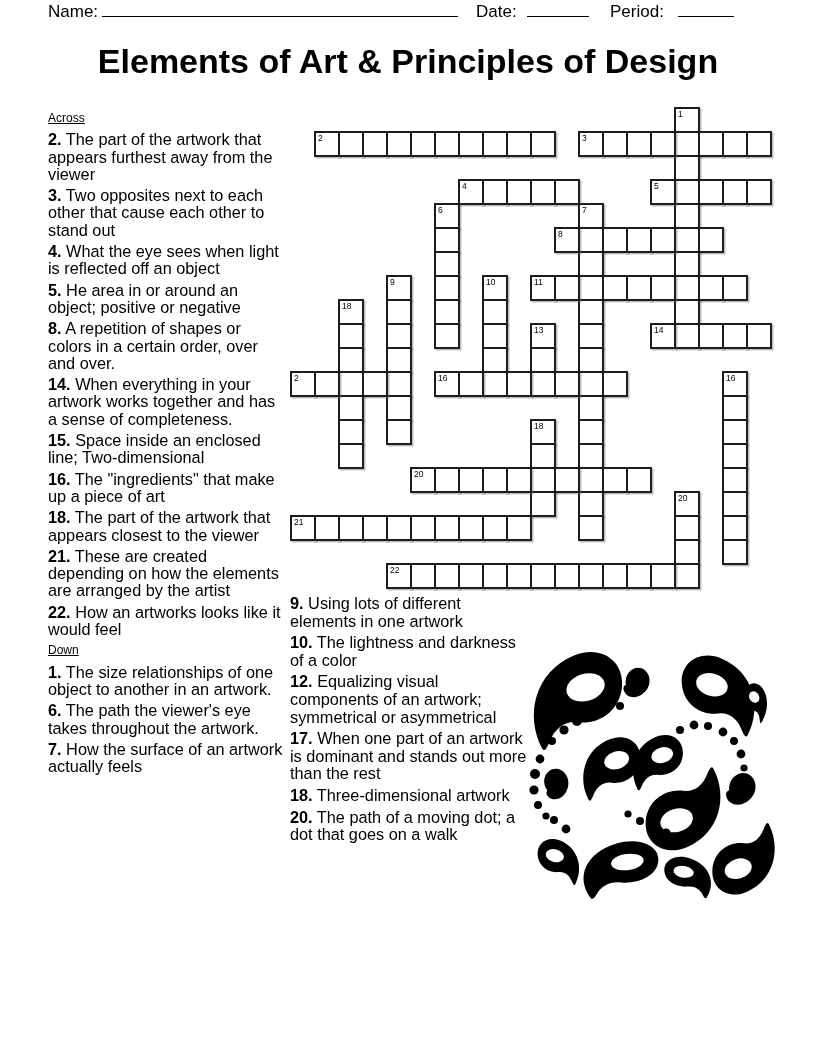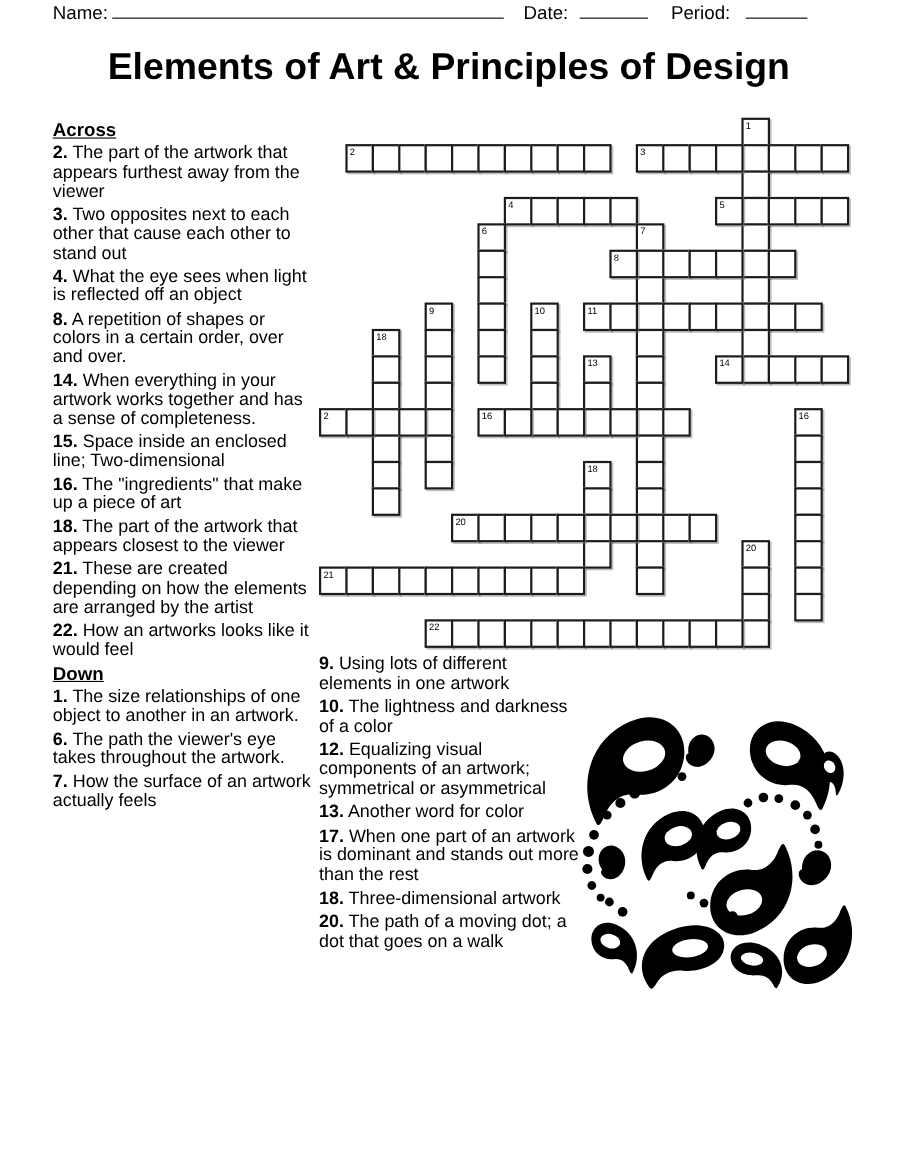--- a/index.html
+++ b/index.html
@@ -9,21 +9,21 @@
   }
   .hdr-label{position:absolute;font-size:17px;white-space:nowrap;}
   .hdr-line{position:absolute;height:15px;border-bottom:1.6px solid #000;}
   #page-title{
     position:absolute;left:0;right:0;top:42px;text-align:center;
     font-size:34px;font-weight:bold;
   }
   .clue-col{position:absolute;font-size:16.3px;line-height:17.3px;}
   #col-left{left:48px;top:110px;width:237px;}
   #col-right{left:290px;top:595px;width:239px;line-height:17.6px;}
-  .section-h{font-size:17px;font-weight:bold;text-decoration:underline;margin:0 0 4px 0;}
+  .section-h{font-size:12px;font-weight:normal;text-decoration:underline;margin:0 0 4px 0;}
   .clue{margin:0 0 4px 0;}
   .clue b{font-weight:bold;}
   #grid{position:absolute;left:290px;top:107px;width:482px;height:482px;}
   .cell{
     position:absolute;width:26px;height:26px;box-sizing:border-box;
     border:2px solid #1c1c1c;background:#fff;
     box-shadow:1.5px 1.5px 0 rgba(110,110,110,0.45);
   }
   .cellnum{position:absolute;top:0px;left:2px;font-size:8.5px;line-height:10px;}
   #paisley{position:absolute;left:524px;top:644px;}
@@ -234,20 +234,21 @@
     <div class="cell" style="left: 336px; top: 456px;"></div>
     <div class="cell" style="left: 360px; top: 456px;"></div>
   </div>
 
 <div class="clue-col" id="col-left">
   <p class="section-h">Across</p>
   <div id="across-list">
       <p class="clue"><b>2.</b> The part of the artwork that appears furthest away from the viewer</p>
       <p class="clue"><b>3.</b> Two opposites next to each other that cause each other to stand out</p>
       <p class="clue"><b>4.</b> What the eye sees when light is reflected off an object</p>
+      <p class="clue"><b>5.</b> He area in or around an object; positive or negative</p>
       <p class="clue"><b>8.</b> A repetition of shapes or colors in a certain order, over and over.</p>
       <p class="clue"><b>14.</b> When everything in your artwork works together and has a sense of completeness.</p>
       <p class="clue"><b>15.</b> Space inside an enclosed line; Two-dimensional</p>
       <p class="clue"><b>16.</b> The "ingredients" that make up a piece of art</p>
       <p class="clue"><b>18.</b> The part of the artwork that appears closest to the viewer</p>
       <p class="clue"><b>21.</b> These are created depending on how the elements are arranged by the artist</p>
       <p class="clue"><b>22.</b> How an artworks looks like it would feel</p>
     </div>
   <p class="section-h">Down</p>
   <div id="down-left-list">
@@ -255,21 +256,20 @@
       <p class="clue"><b>6.</b> The path the viewer's eye takes throughout the artwork.</p>
       <p class="clue"><b>7.</b> How the surface of an artwork actually feels</p>
     </div>
 </div>
 
 <div class="clue-col" id="col-right">
   <div id="down-right-list">
       <p class="clue"><b>9.</b> Using lots of different elements in one artwork</p>
       <p class="clue"><b>10.</b> The lightness and darkness of a color</p>
       <p class="clue"><b>12.</b> Equalizing visual components of an artwork; symmetrical or asymmetrical</p>
-      <p class="clue"><b>13.</b> Another word for color</p>
       <p class="clue"><b>17.</b> When one part of an artwork is dominant and stands out more than the rest</p>
       <p class="clue"><b>18.</b> Three-dimensional artwork</p>
       <p class="clue"><b>20.</b> The path of a moving dot; a dot that goes on a walk</p>
     </div>
 </div>
 
 <svg id="paisley" width="272" height="262" viewBox="0 0 272 262">
   <defs>
     <g id="pz">
       <path d="M12 116 C -9 76 4 26 48 7 C 80 -7 108 12 106 42 C 104 72 78 88 54 85 C 38 83 27 93 21 107 C 18 114 15 121 12 116 Z"></path>

